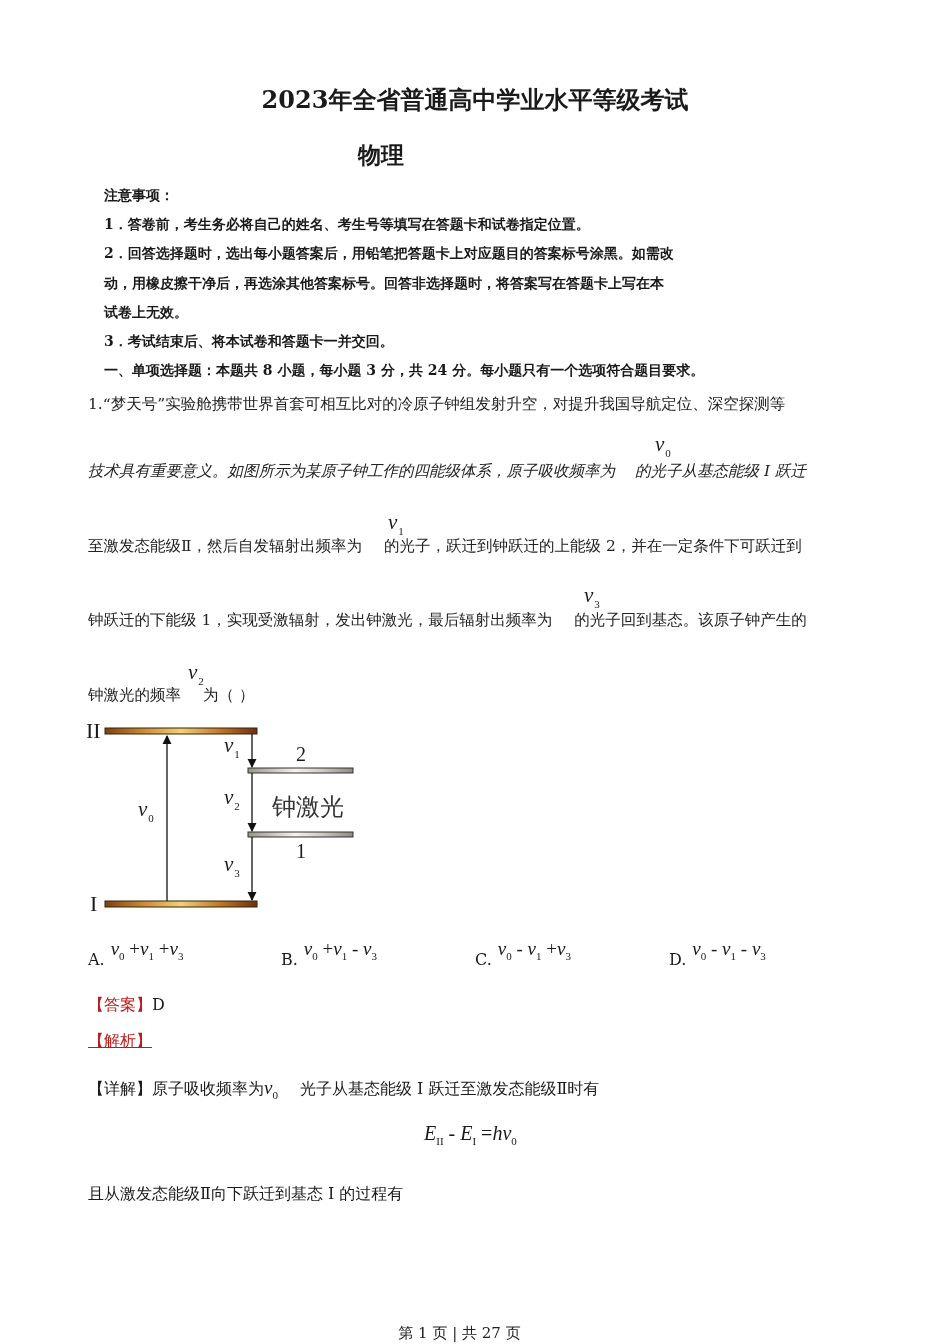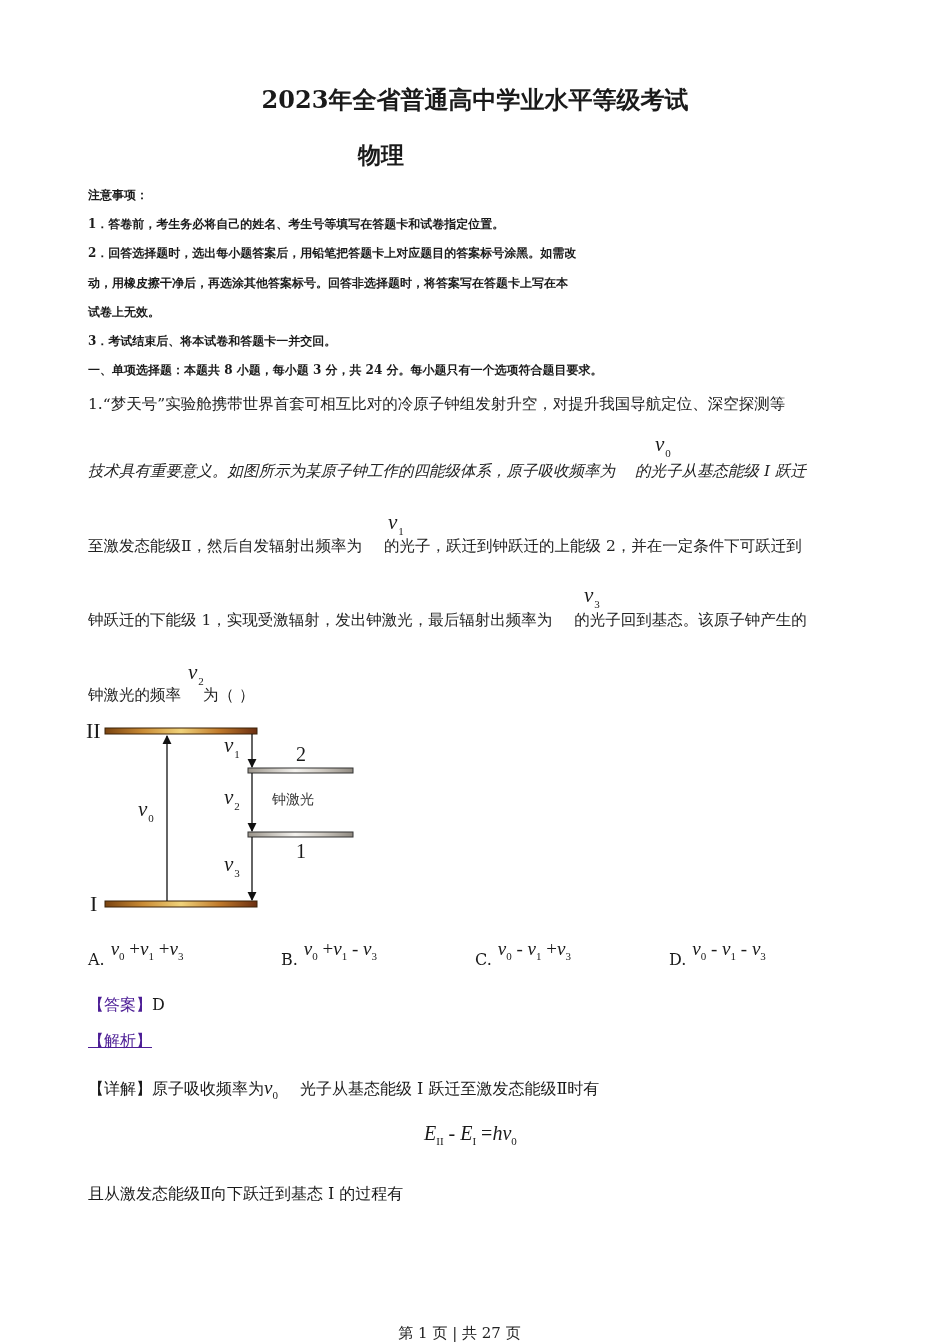--- a/index.html
+++ b/index.html
@@ -10,35 +10,35 @@
     }
     .abs { position: absolute; }
     .title {
       left: 0; width: 950px; text-align: center; font-weight: bold;
       font-size: 24px; letter-spacing: 0px; top: 84px;
     }
     .subject {
       left: 0; width: 762px; text-align: center; font-weight: bold;
       font-size: 23px; top: 140px;
     }
-    .bold-line { left: 88px; font-weight: bold; font-size: 12px; white-space: nowrap; }
+    .bold-line { left: 104px; font-weight: bold; font-size: 14px; white-space: nowrap; }
     .q-line { left: 88px; font-size: 15.5px; white-space: nowrap; color: #222; }
     .sym {
       position: absolute; font-style: italic; font-family: "Liberation Serif", serif;
       font-size: 21px;
     }
     .sym sub { font-style: normal; font-size: 11px; vertical-align: -6px; margin-left: 1px; }
     .opt { font-size: 16px; white-space: nowrap; }
     .opt .expr {
       position: relative; top: -10px; margin-left: 6px;
       font-family: "Liberation Serif", serif; font-size: 19px;
     }
     .opt .expr i { font-style: italic; }
     .opt .expr sub { font-size: 11px; vertical-align: -5px; }
-    .label-blue { color: #4c1d95; font-size: 16px; }
+    .label-blue { color: #b91c1c; font-size: 16px; }
     .footer { left: 0; width: 919px; text-align: center; font-size: 15px; top: 1324px; color: #222; }
     .diagram { left: 80px; top: 715px; width: 300px; height: 200px; }
   </style>
 </head>
 <body>
 
 <div class="abs title">2023年全省普通高中学业水平等级考试</div>
 <div class="abs subject">物理</div>
 
 <div class="abs bold-line" style="top:187px;">注意事项：</div>
@@ -99,21 +99,21 @@
 
     <line x1="87" y1="186" x2="87" y2="21" stroke="#111" stroke-width="1.3" marker-end="url(#arrow)"></line>
     <line x1="172" y1="19" x2="172" y2="52" stroke="#111" stroke-width="1.3" marker-end="url(#arrow)"></line>
     <line x1="172" y1="58" x2="172" y2="116" stroke="#111" stroke-width="1.3" marker-end="url(#arrow)"></line>
     <line x1="172" y1="122" x2="172" y2="185" stroke="#111" stroke-width="1.3" marker-end="url(#arrow)"></line>
   </svg>
   <div class="abs" style="left:6px;top:3px;font-size:22px;font-family:'Liberation Serif',serif;">II</div>
   <div class="abs" style="left:10px;top:176px;font-size:22px;font-family:'Liberation Serif',serif;">I</div>
   <div class="abs" style="left:216px;top:28px;font-size:20px;font-family:'Liberation Serif',serif;">2</div>
   <div class="abs" style="left:216px;top:125px;font-size:20px;font-family:'Liberation Serif',serif;">1</div>
-  <div class="abs" style="left:192px;top:76px;font-size:14px;font-family:'DejaVu Sans',sans-serif;color:#333;">钟激光</div>
+  <div class="abs" style="left:192px;top:76px;font-size:24px;font-family:'DejaVu Sans',sans-serif;color:#333;">钟激光</div>
   <div class="sym" style="left:58px;top:82px;font-size:21px;"><span>ν</span><sub>0</sub></div>
   <div class="sym" style="left:144px;top:18px;font-size:21px;"><span>ν</span><sub>1</sub></div>
   <div class="sym" style="left:144px;top:70px;font-size:21px;"><span>ν</span><sub>2</sub></div>
   <div class="sym" style="left:144px;top:137px;font-size:21px;"><span>ν</span><sub>3</sub></div>
 </div>
 
 <div class="abs opt" style="left:88px;top:948px;">
   <span>A.</span><span class="expr"><i>ν</i><sub>0</sub> <span>+</span><i>ν</i><sub>1</sub> <span>+</span><i>ν</i><sub>3</sub></span>
 </div>
 <div class="abs opt" style="left:281px;top:948px;">

